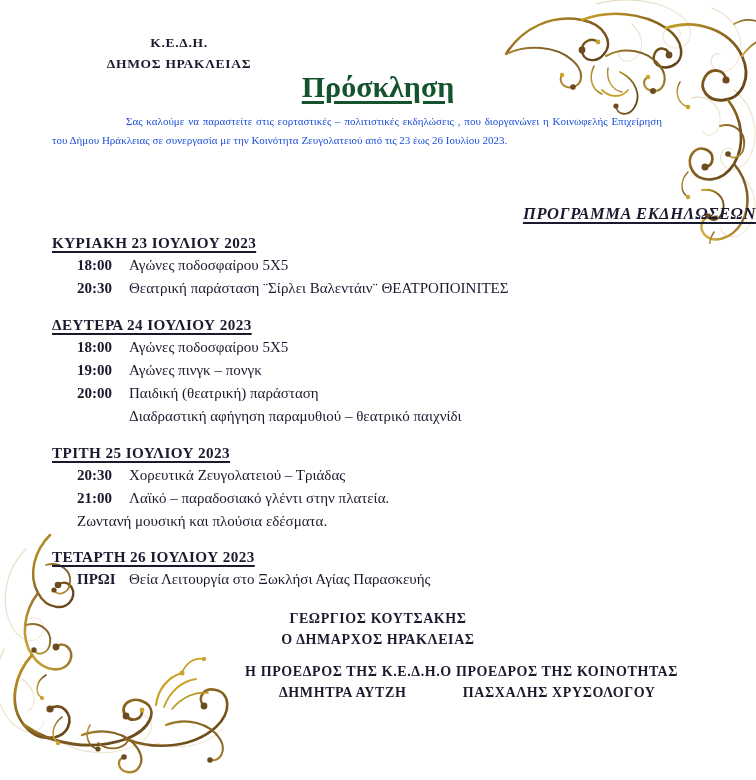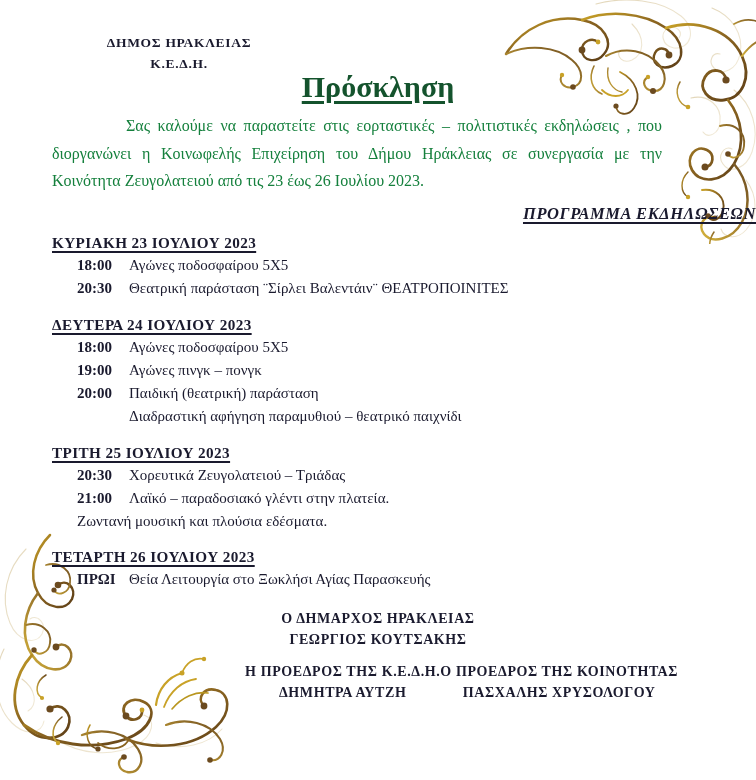--- a/index.html
+++ b/index.html
@@ -64,25 +64,25 @@
     text-underline-offset: 4px;
     text-decoration-thickness: 2.5px;
   }
 
   
   .intro {
     position: absolute;
     top: 112px;
     left: 52px;
     width: 610px;
-    font-size: 16px;
+    font-size: 11px;
     line-height: 1.72;
     text-align: justify;
     text-justify: inter-word;
-    color: #15803d;
+    color: #1d4ed8;
   }
   .intro .lead-indent { display: inline-block; width: 74px; }
 
   
   .programme-heading {
     position: absolute;
     top: 204px;
     left: 0;
     width: 756px;
     text-align: right;
@@ -290,22 +290,22 @@
     <g fill="#c9a227">
       <circle cx="156" cy="181" r="2.4"></circle>
       <circle cx="196" cy="144" r="2.5"></circle>
       <circle cx="218" cy="130" r="2.2"></circle>
       <circle cx="72" cy="214" r="2.2"></circle>
       <circle cx="56" cy="169" r="2.1"></circle>
     </g>
   </svg>
 
   <div class="muni-block">
+    <div>Κ.Ε.Δ.Η.</div>
     <div>ΔΗΜΟΣ ΗΡΑΚΛΕΙΑΣ</div>
-    <div>Κ.Ε.Δ.Η.</div>
   </div>
 
   <div class="doc-title">Πρόσκληση</div>
 
   <div class="intro"><span class="lead-indent"></span><span>Σας καλούμε να παραστείτε στις εορταστικές – πολιτιστικές εκδηλώσεις , που διοργανώνει η  Κοινωφελής  Επιχείρηση του Δήμου Ηράκλειας σε συνεργασία  με  την Κοινότητα Ζευγολατειού από τις  23 έως 26 Ιουλίου 2023.</span></div>
 
   <div class="programme-heading">ΠΡΟΓΡΑΜΜΑ   ΕΚΔΗΛΩΣΕΩΝ</div>
 
   <div id="schedule">
       <div class="day-group">
@@ -327,22 +327,22 @@
         <div class="event-row plain"><span class="event-desc">Ζωντανή μουσική και πλούσια εδέσματα.</span></div>
       </div>
       <div class="day-group">
         <div class="day-heading">ΤΕΤΑΡΤΗ  26  ΙΟΥΛΙΟΥ  2023</div>
         <div class="event-row"><span class="event-time">ΠΡΩΙ</span><span class="event-desc">Θεία Λειτουργία   στο  Ξωκλήσι Αγίας Παρασκευής</span></div>
       </div>
     </div>
 
   <div id="signatures">
     <div class="sig-mayor">
+      <div>ΓΕΩΡΓΙΟΣ ΚΟΥΤΣΑΚΗΣ</div>
       <div>Ο ΔΗΜΑΡΧΟΣ ΗΡΑΚΛΕΙΑΣ</div>
-      <div>ΓΕΩΡΓΙΟΣ ΚΟΥΤΣΑΚΗΣ</div>
     </div>
     <div class="sig-row">
       <div class="sig-col">
         <span>Η ΠΡΟΕΔΡΟΣ ΤΗΣ Κ.Ε.Δ.Η.</span>
         <span class="sig-name">ΔΗΜΗΤΡΑ ΑΥΤΖΗ</span>
       </div>
       <div class="sig-col">
         <span>Ο ΠΡΟΕΔΡΟΣ ΤΗΣ ΚΟΙΝΟΤΗΤΑΣ</span>
         <span class="sig-name">ΠΑΣΧΑΛΗΣ ΧΡΥΣΟΛΟΓΟΥ</span>
       </div>

